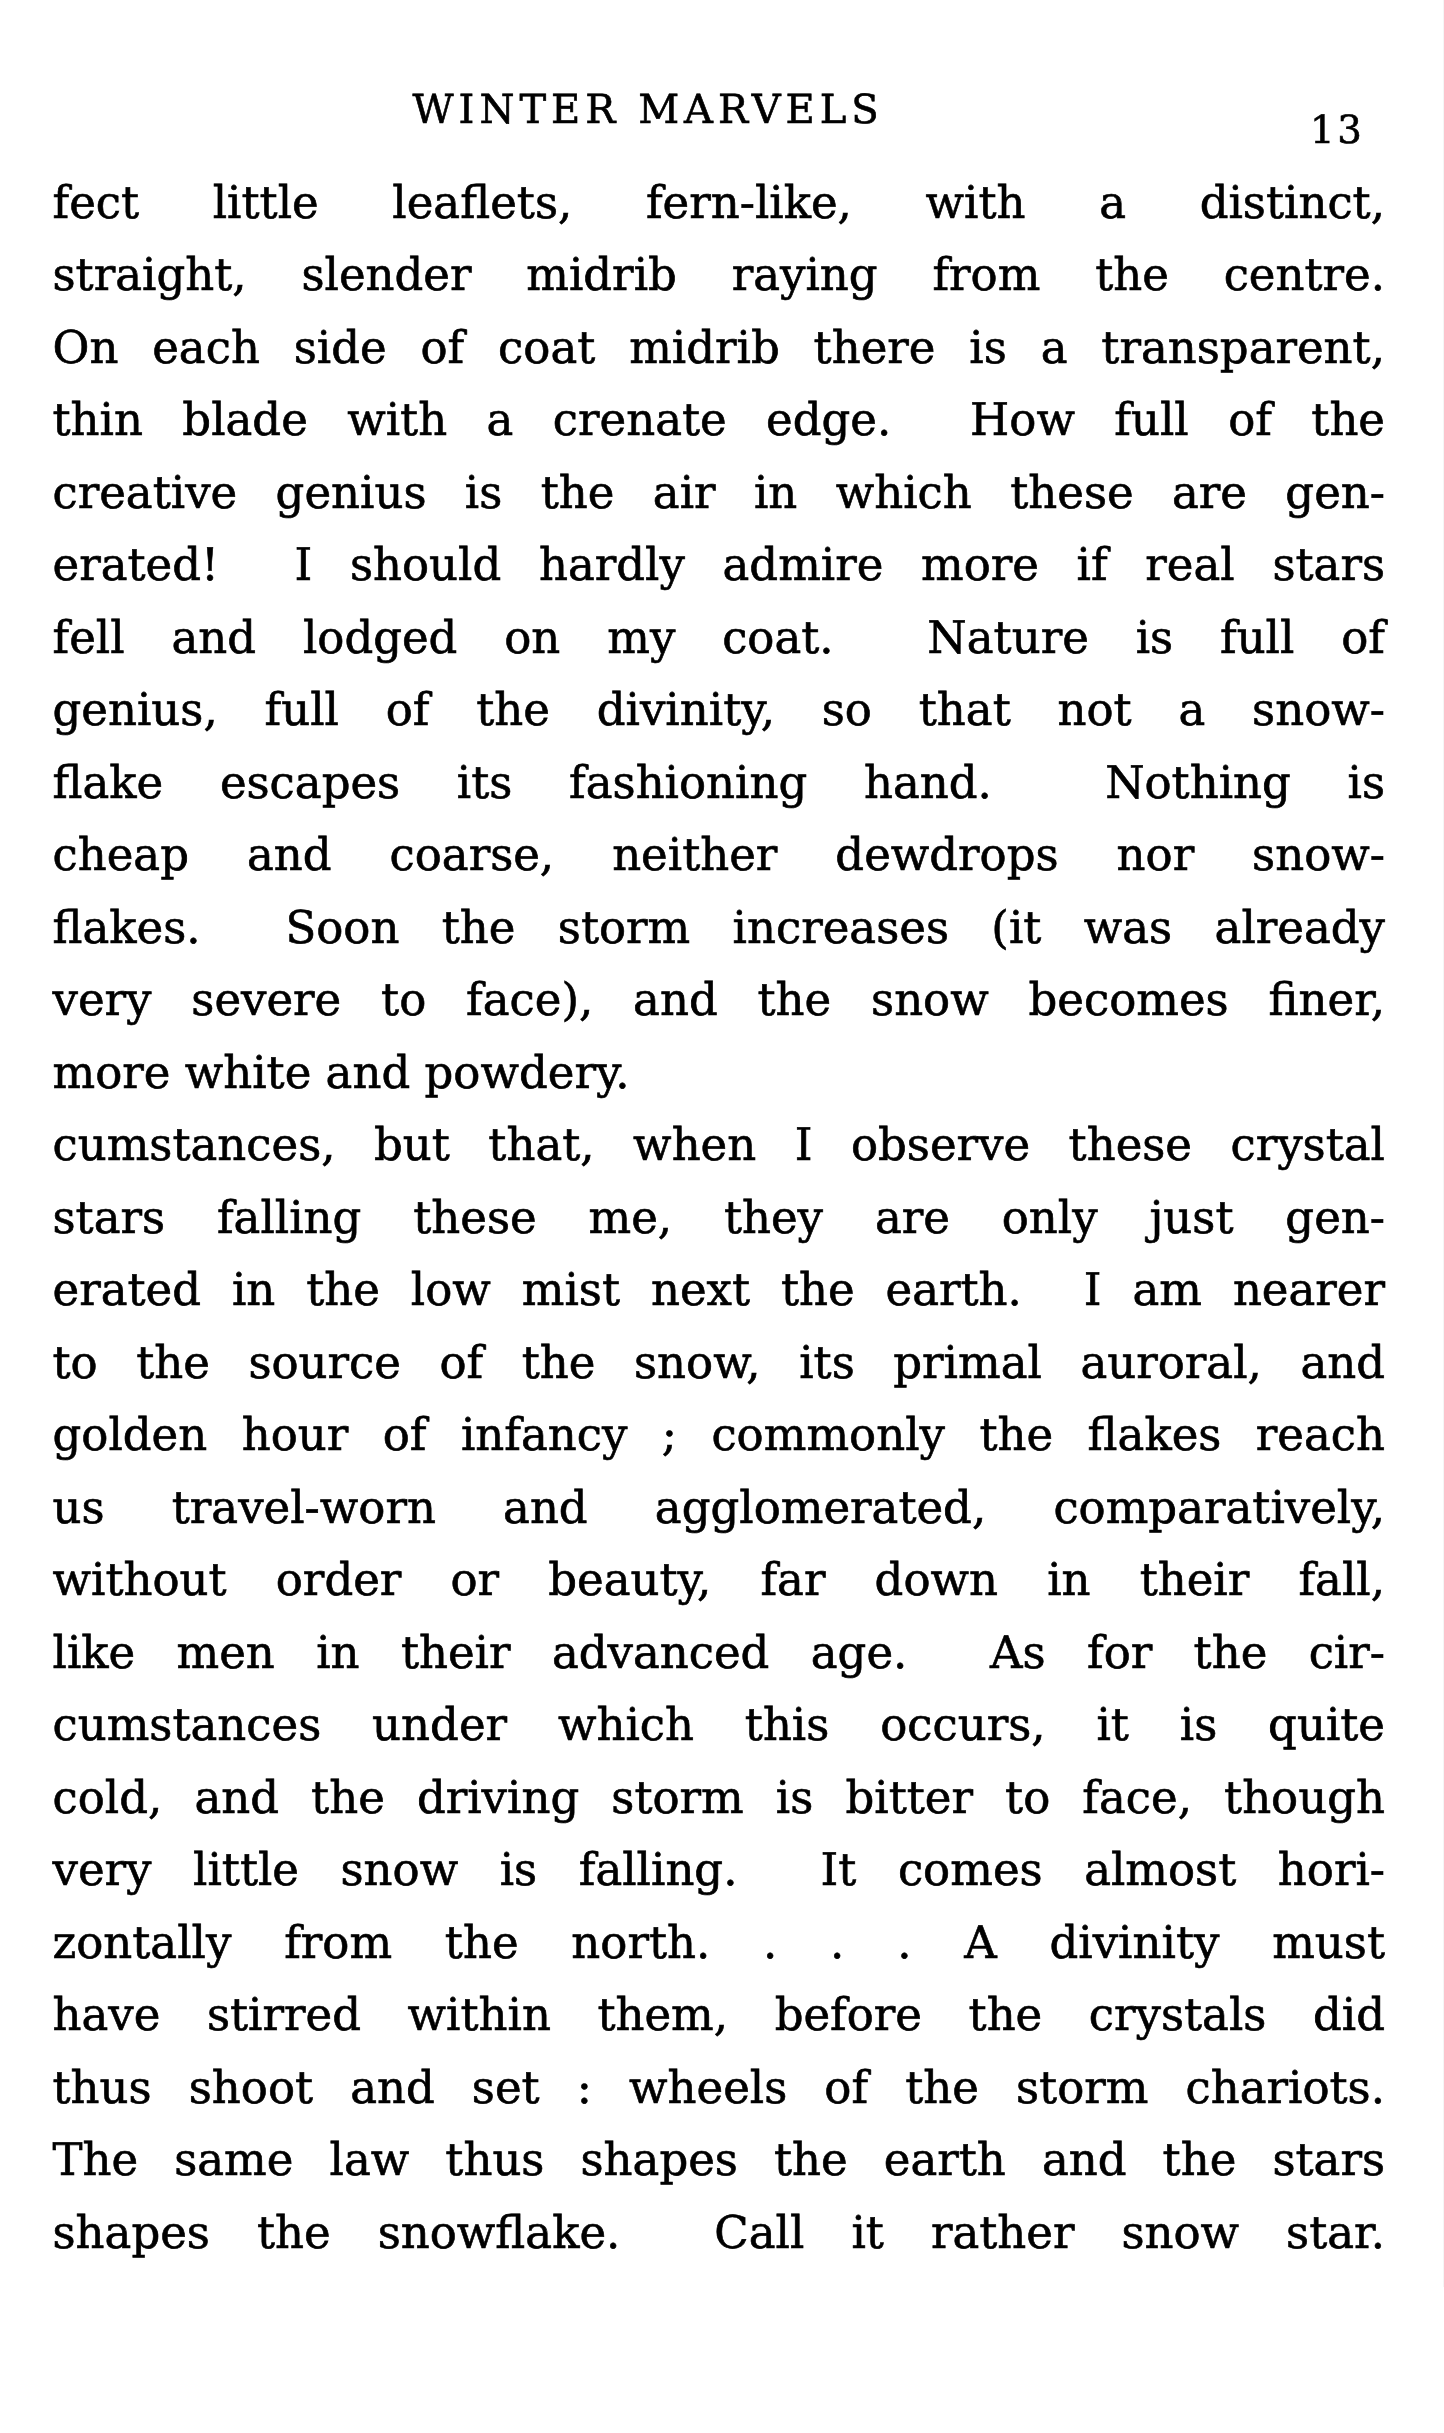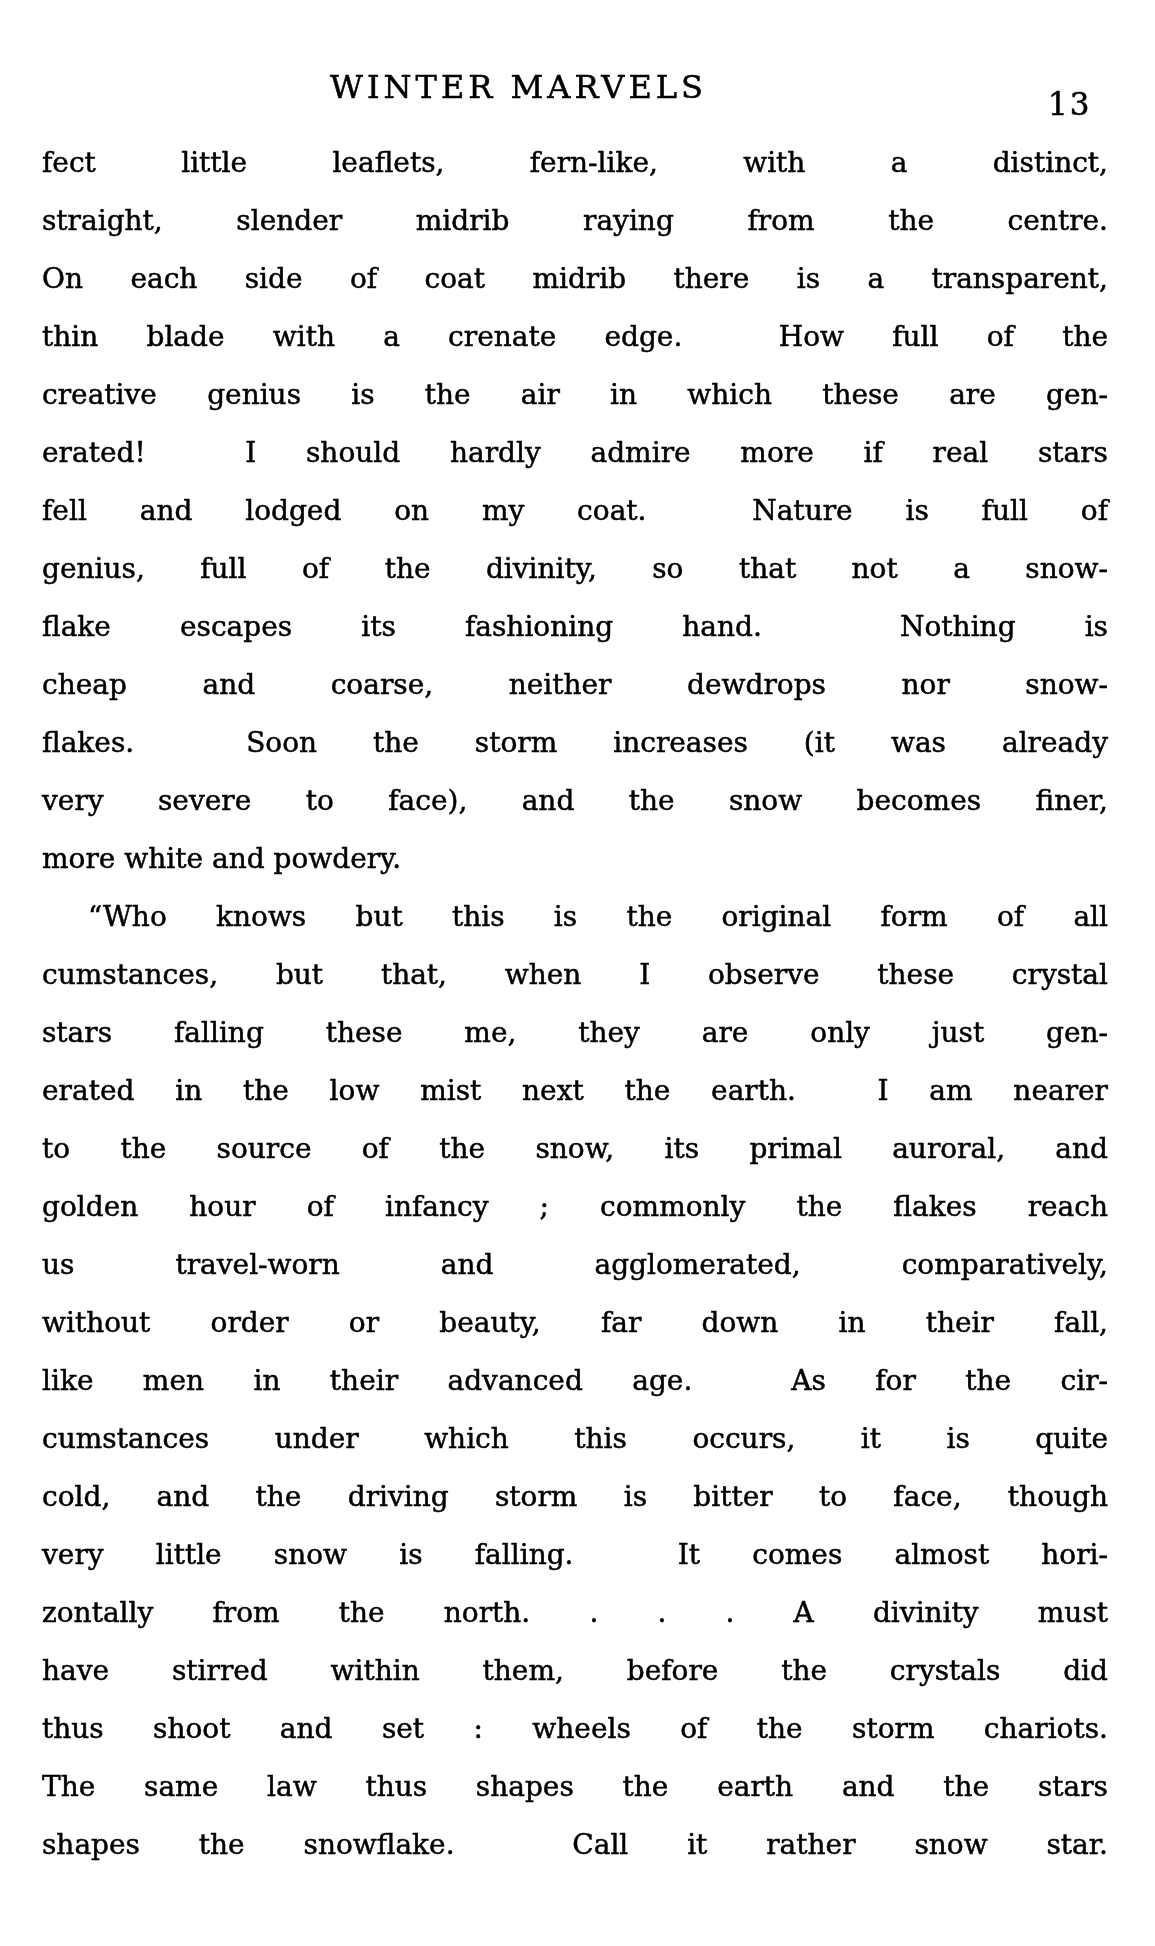--- a/index.html
+++ b/index.html
@@ -24,21 +24,21 @@
     left:1048px;top:86px;
     font-size:31px;
     letter-spacing:2px;
   }
   .textblock{
     position:absolute;
     left:42px;top:134px;
     width:1066px;
   }
   .line{
-    font-size:28px;
+    font-size:36px;
     line-height:58px;
     text-align:justify;
     text-align-last:justify;
     white-space:normal;
   }
   .line.flush{
     text-align-last:left;
   }
   .line.indent{
     text-indent:46px;
@@ -60,21 +60,20 @@
         <div class="line">erated!&nbsp; I should hardly admire more if real stars</div>
         <div class="line">fell and lodged on my coat.&nbsp; Nature is full of</div>
         <div class="line">genius, full of the divinity, so that not a snow-</div>
         <div class="line">flake escapes its fashioning hand.&nbsp; Nothing is</div>
         <div class="line">cheap and coarse, neither dewdrops nor snow-</div>
         <div class="line">flakes.&nbsp; Soon the storm increases (it was already</div>
         <div class="line">very severe to face), and the snow becomes finer,</div>
         <div class="line flush">more white and powdery.</div>
       </div>
       <div>
-        <div class="line indent">“Who knows but this is the original form of all</div>
         <div class="line">cumstances, but that, when I observe these crystal</div>
         <div class="line">stars falling these me, they are only just gen-</div>
         <div class="line">erated in the low mist next the earth.&nbsp; I am nearer</div>
         <div class="line">to the source of the snow, its primal auroral, and</div>
         <div class="line">golden hour of infancy&nbsp;; commonly the flakes reach</div>
         <div class="line">us travel-worn and agglomerated, comparatively,</div>
         <div class="line">without order or beauty, far down in their fall,</div>
         <div class="line">like men in their advanced age.&nbsp; As for the cir-</div>
         <div class="line">cumstances under which this occurs, it is quite</div>
         <div class="line">cold, and the driving storm is bitter to face, though</div>

